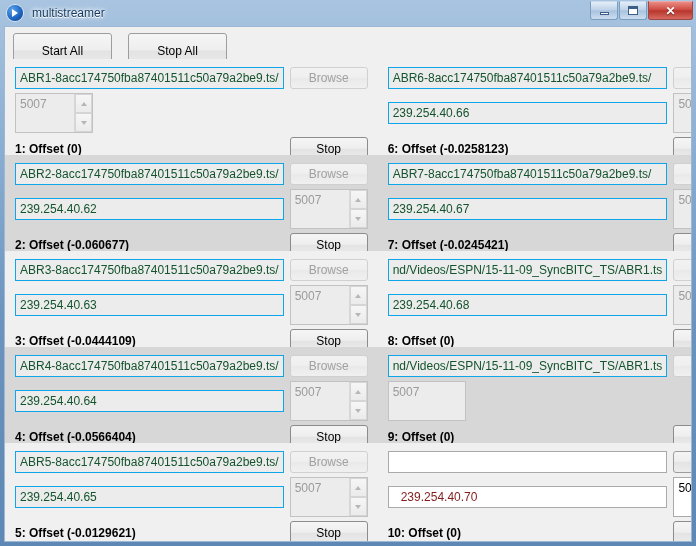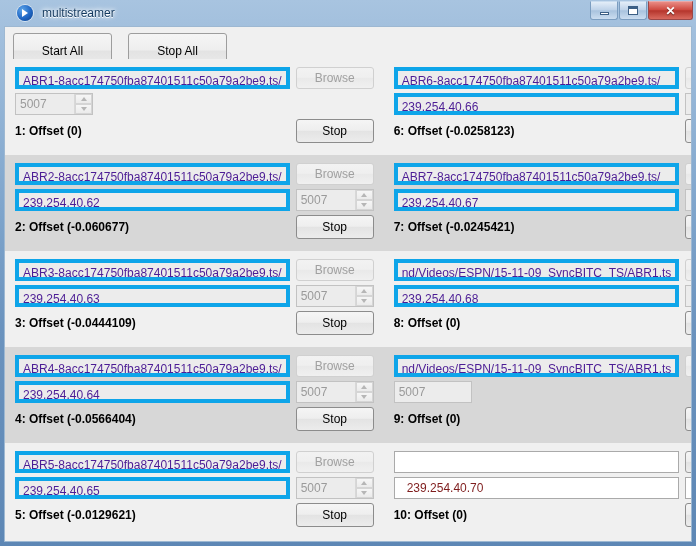--- a/index.html
+++ b/index.html
@@ -18,21 +18,21 @@
     background: linear-gradient(180deg, #a8c4e0 0%, #7fa5cc 38%, #6b93be 60%, #5d87b5 100%);
     padding: 0;
     box-sizing: border-box;
   }
   .titlebar {
     position: absolute;
     top: 0; left: 0; right: 0;
     height: 26px;
     display: flex;
     align-items: center;
-    padding-left: 17px;
+    padding-left: 7px;
     box-sizing: border-box;
   }
   .app-icon {
     width: 16px; height: 16px;
     border-radius: 50%;
     background: radial-gradient(circle at 33% 30%, #5ba3e8 0%, #1f66c4 55%, #0d3f85 100%);
     box-shadow: 0 0 0 1px rgba(255,255,255,.55);
     position: relative;
     flex: 0 0 auto;
   }
@@ -152,23 +152,23 @@
     align-items: center;
     gap: 6px;
     margin-bottom: 4px;
   }
   .row:last-child { margin-bottom: 0; }
 
   
   .tinput {
     height: 22px;
     box-sizing: border-box;
-    border: 4px solid #0ea5e9;
+    border: 1px solid #0ea5e9;
     background: #ececec;
-    color: #4c1d95;
+    color: #14532d;
     font-size: 12px;
     font-family: "Liberation Sans", sans-serif;
     padding: 0 4px;
     line-height: 20px;
     white-space: nowrap;
     overflow: hidden;
     text-overflow: clip;
     direction: rtl;
     text-align: left;
   }
@@ -178,21 +178,21 @@
     color: #7f1d1d;
     border: 1px solid #aaaaaa;
     padding-left: 12px;
   }
   .f-path { flex: 1 1 auto; min-width: 0; }
   .f-addr { flex: 1 1 auto; min-width: 0; }
 
   
   .spin {
     width: 78px;
-    height: 22px;
+    height: 40px;
     display: flex;
     box-sizing: border-box;
     border: 1px solid #c2c2c2;
     background: #ececec;
     flex: 0 0 auto;
   }
   .spin.enabled { border-color: #aaaaaa; background: #ffffff; }
   .spin .val {
     flex: 1 1 auto;
     font-size: 12px;

